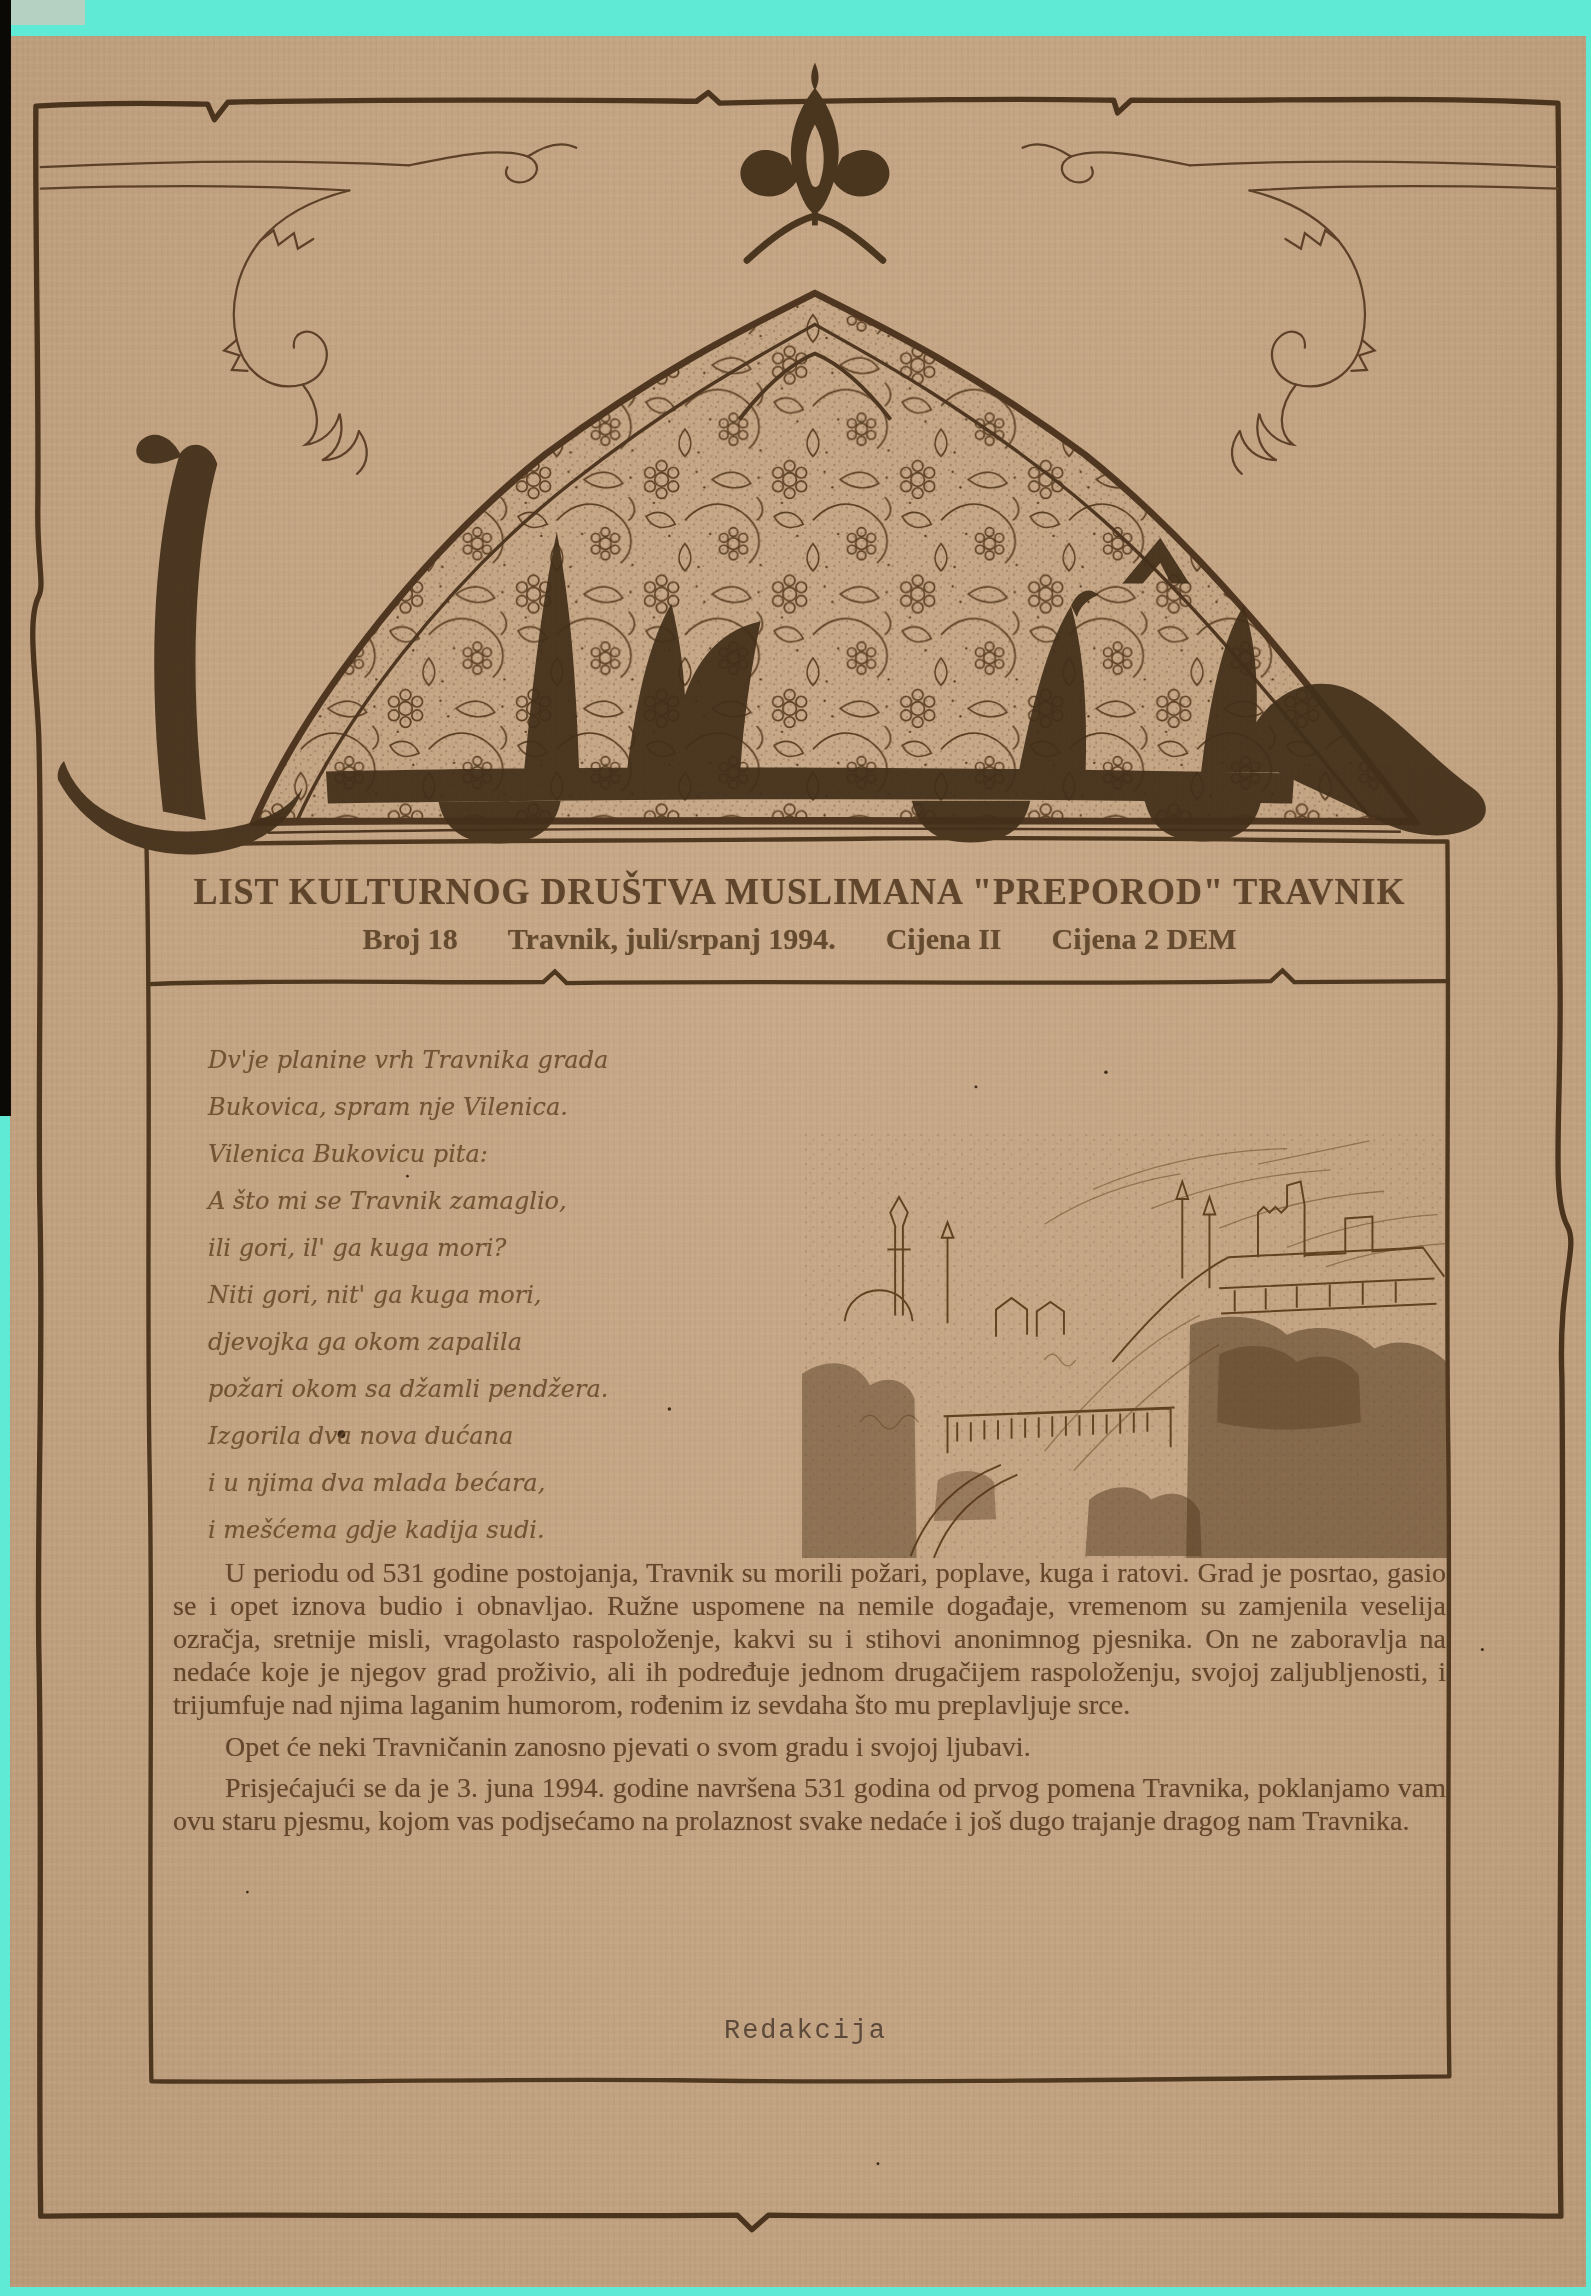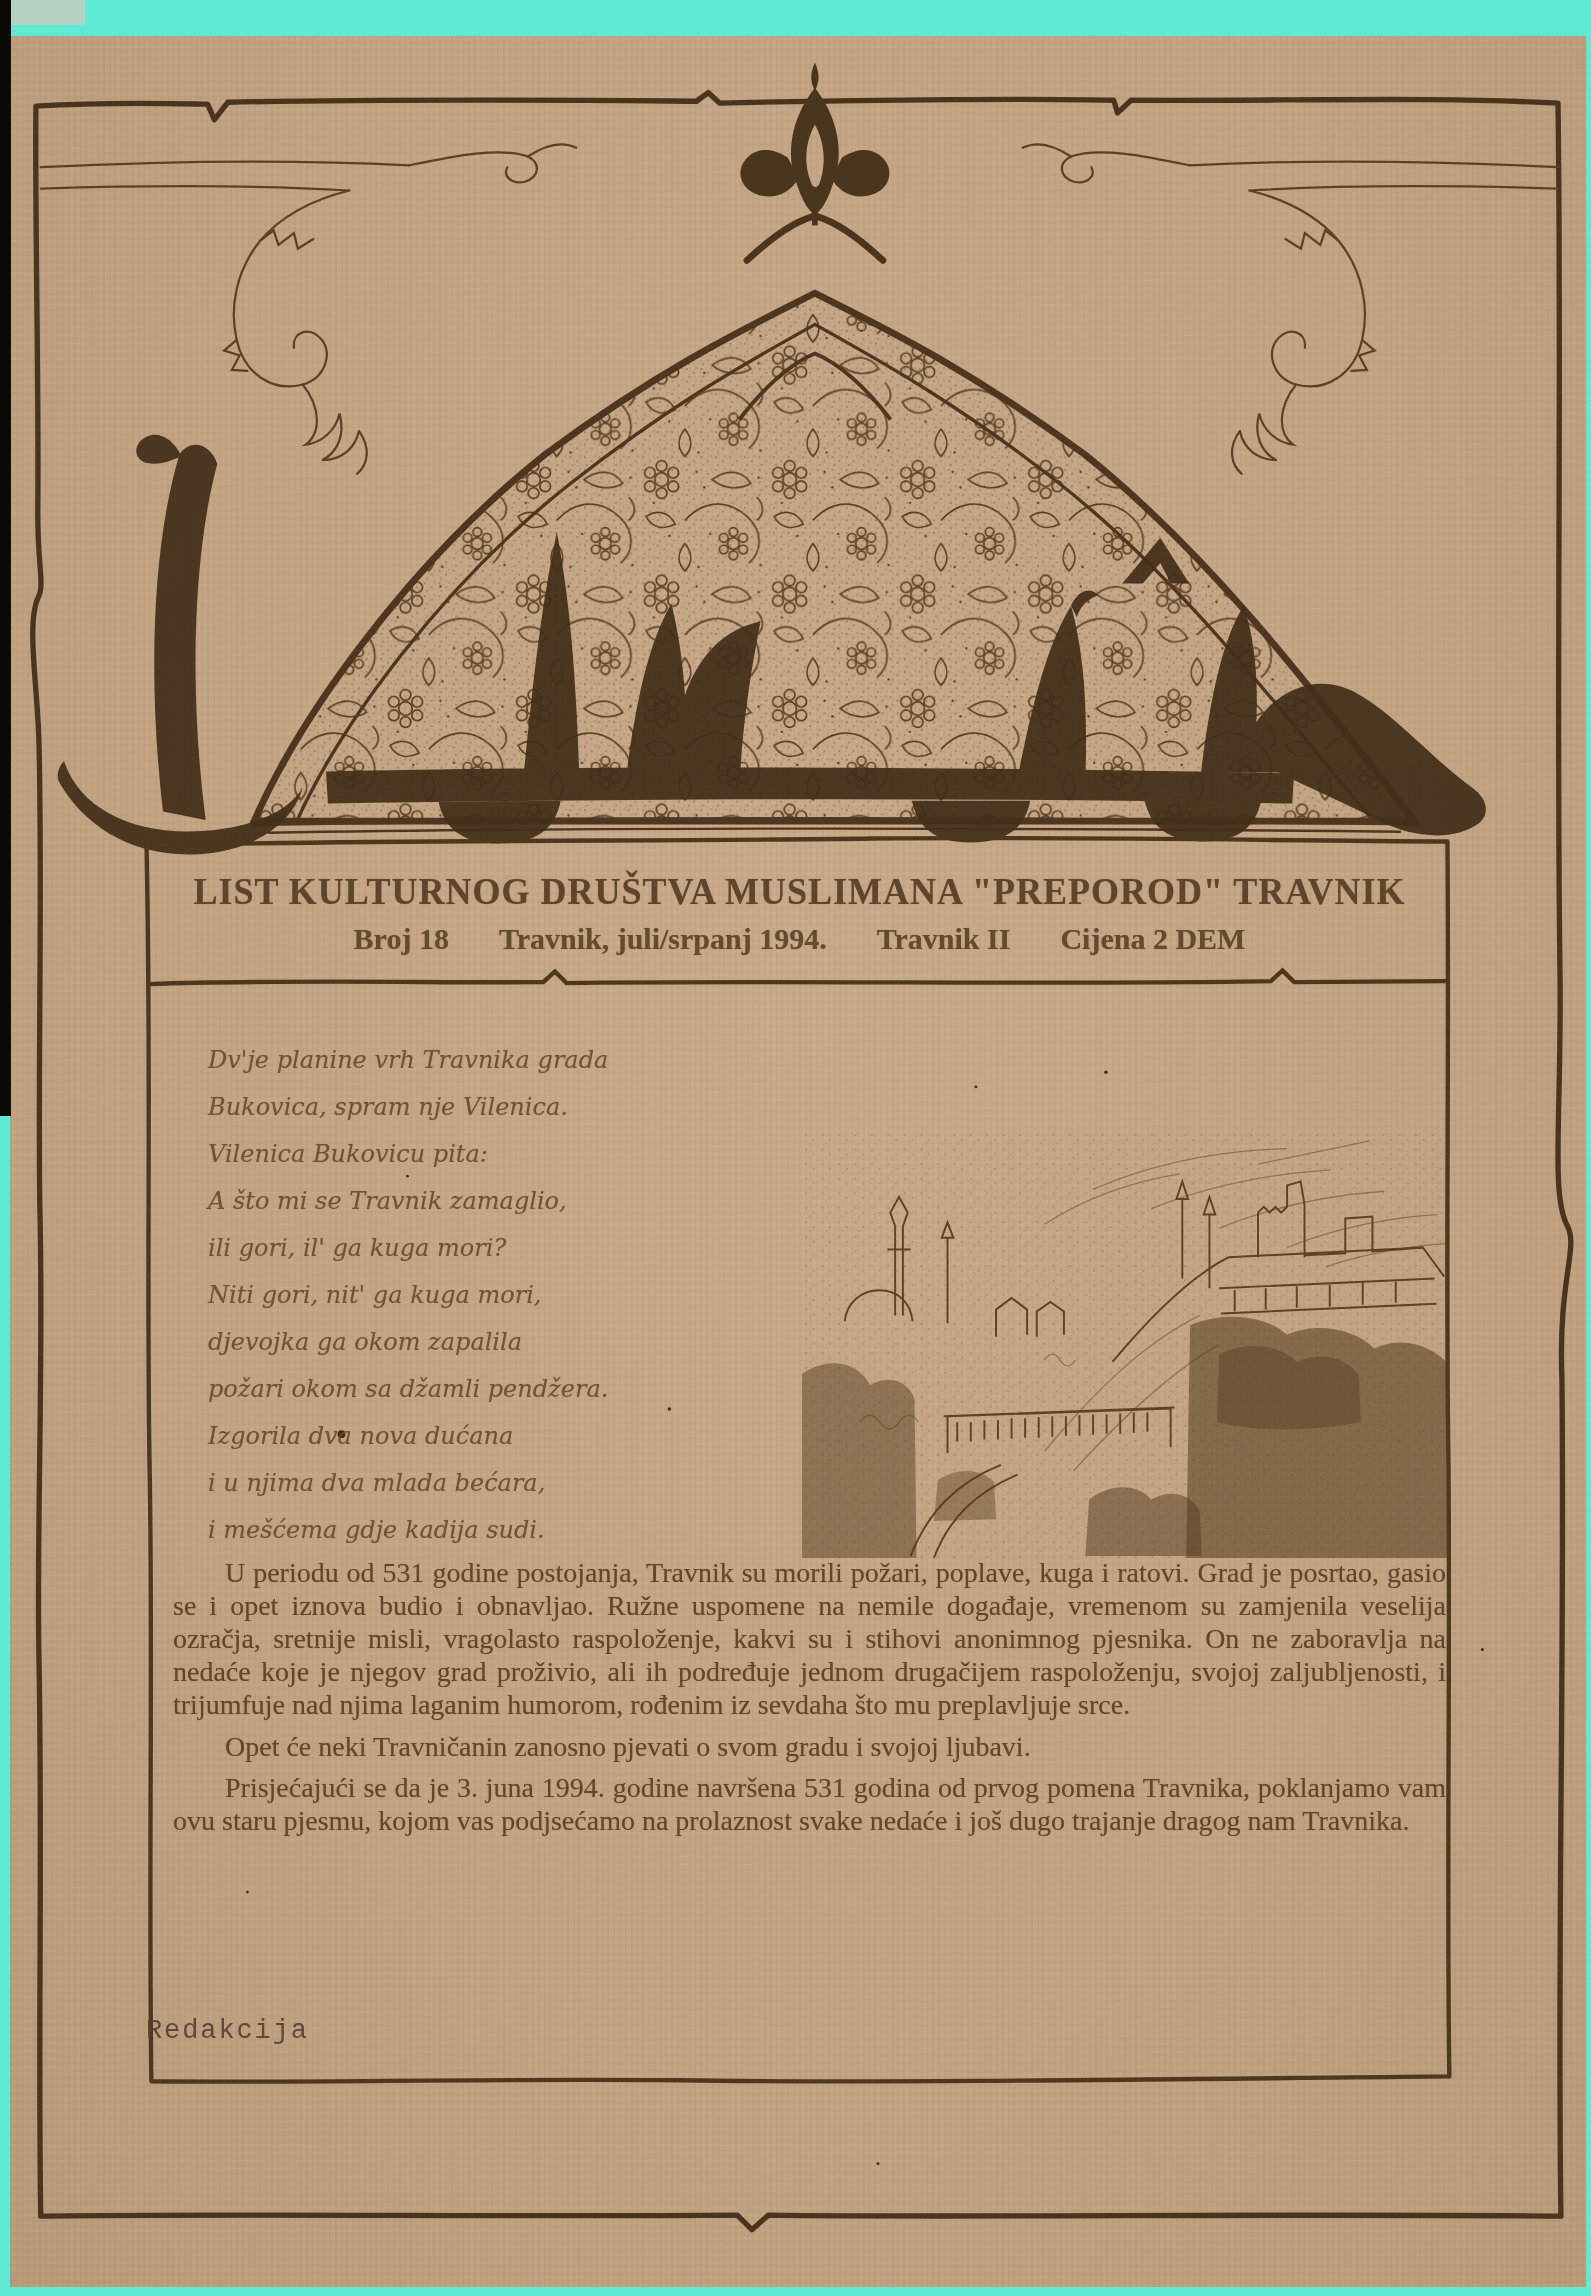--- a/index.html
+++ b/index.html
@@ -27,21 +27,21 @@
   .poem{position:absolute;left:208px;top:1037px;width:592px;
       font-family:"DejaVu Serif", serif;font-style:italic;
       font-size:24px;line-height:47px;color:#6b4c2c;opacity:.92;
       text-shadow:0 0 1px rgba(100,70,40,.4);}
 
   .article{position:absolute;left:173px;top:1556px;width:1273px;
       font-size:28px;line-height:33px;color:#5c4126;text-align:justify;opacity:.94;
       text-shadow:0 0 1px rgba(90,62,36,.45);}
   .article p{margin:0 0 8.7px 0;text-indent:52px;}
 
-  .signature{position:absolute;left:146px;top:2016px;width:1307px;text-align:left;
+  .signature{position:absolute;left:152px;top:2016px;width:1307px;text-align:center;
       font-family:"Liberation Mono", monospace;font-size:27px;letter-spacing:1.9px;
       color:#524033;opacity:.9;}
 </style>
 </head>
 <body>
 
 <div id="page">
 
   <div class="paper"></div>
   <div class="scan-sliver"></div>
@@ -228,21 +228,21 @@
     </g>
     <rect width="670" height="442" fill="url(#illDots)" opacity=".55"></rect>
   </svg>
 
   <span class="vh">Divân</span>
 
   <div class="title-line1">LIST KULTURNOG DRUŠTVA MUSLIMANA "PREPOROD" TRAVNIK</div>
   <div class="title-line2">
     <span>Broj 18</span>
     <span>Travnik, juli/srpanj 1994.</span>
-    <span>Travnik II</span>
+    <span>Cijena II</span>
     <span>Cijena 2 DEM</span>
   </div>
 
   <div class="poem">
     <div>Dv'je planine vrh Travnika grada</div>
     <div>Bukovica, spram nje Vilenica.</div>
     <div>Vilenica Bukovicu pita:</div>
     <div>A što mi se Travnik zamaglio,</div>
     <div>ili gori, il' ga kuga mori?</div>
     <div>Niti gori, nit' ga kuga mori,</div>

